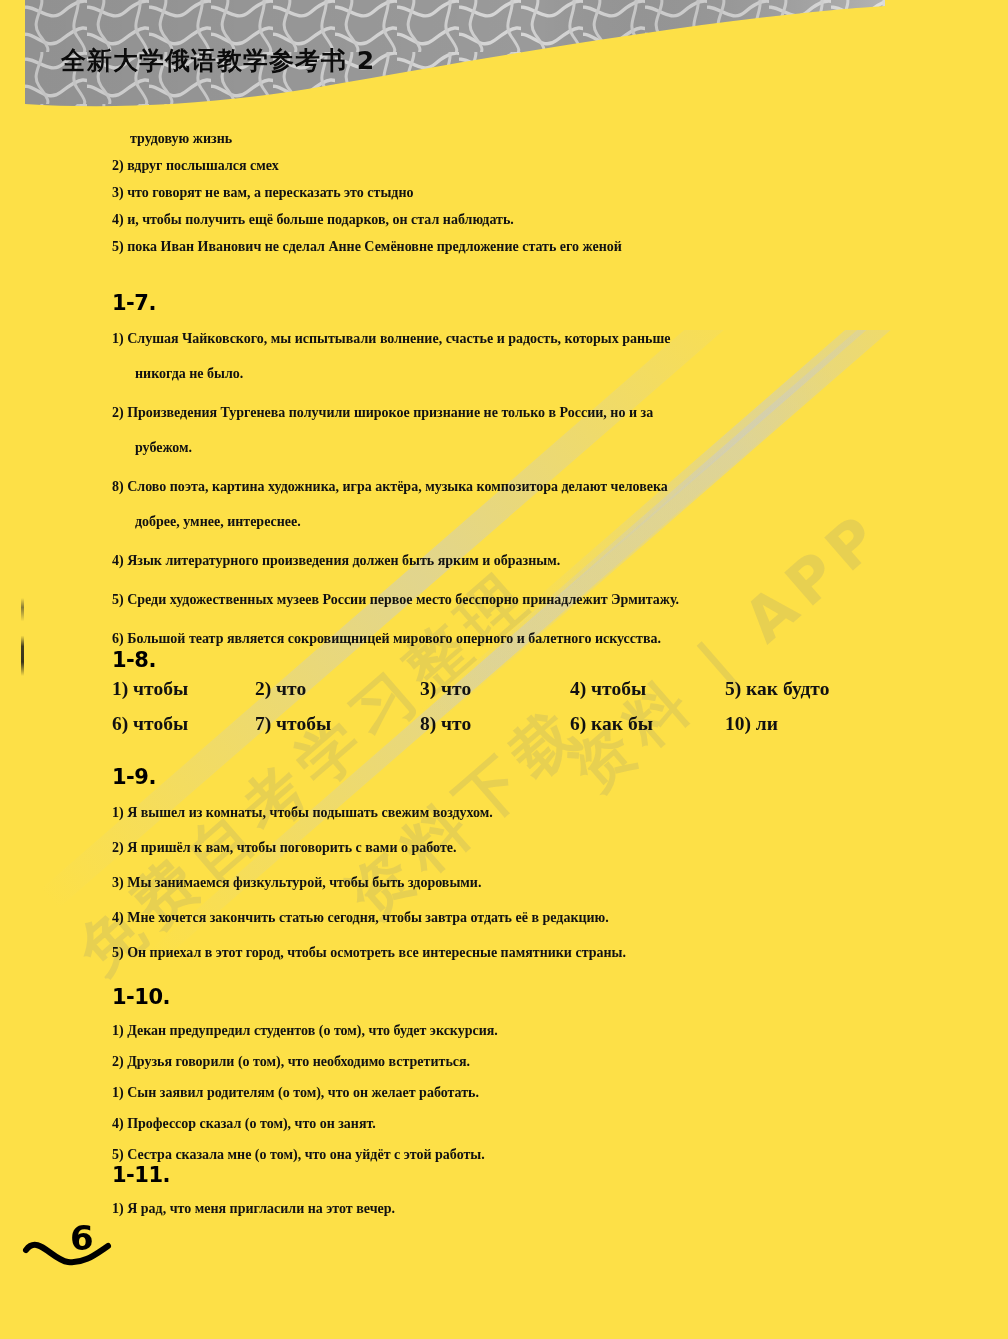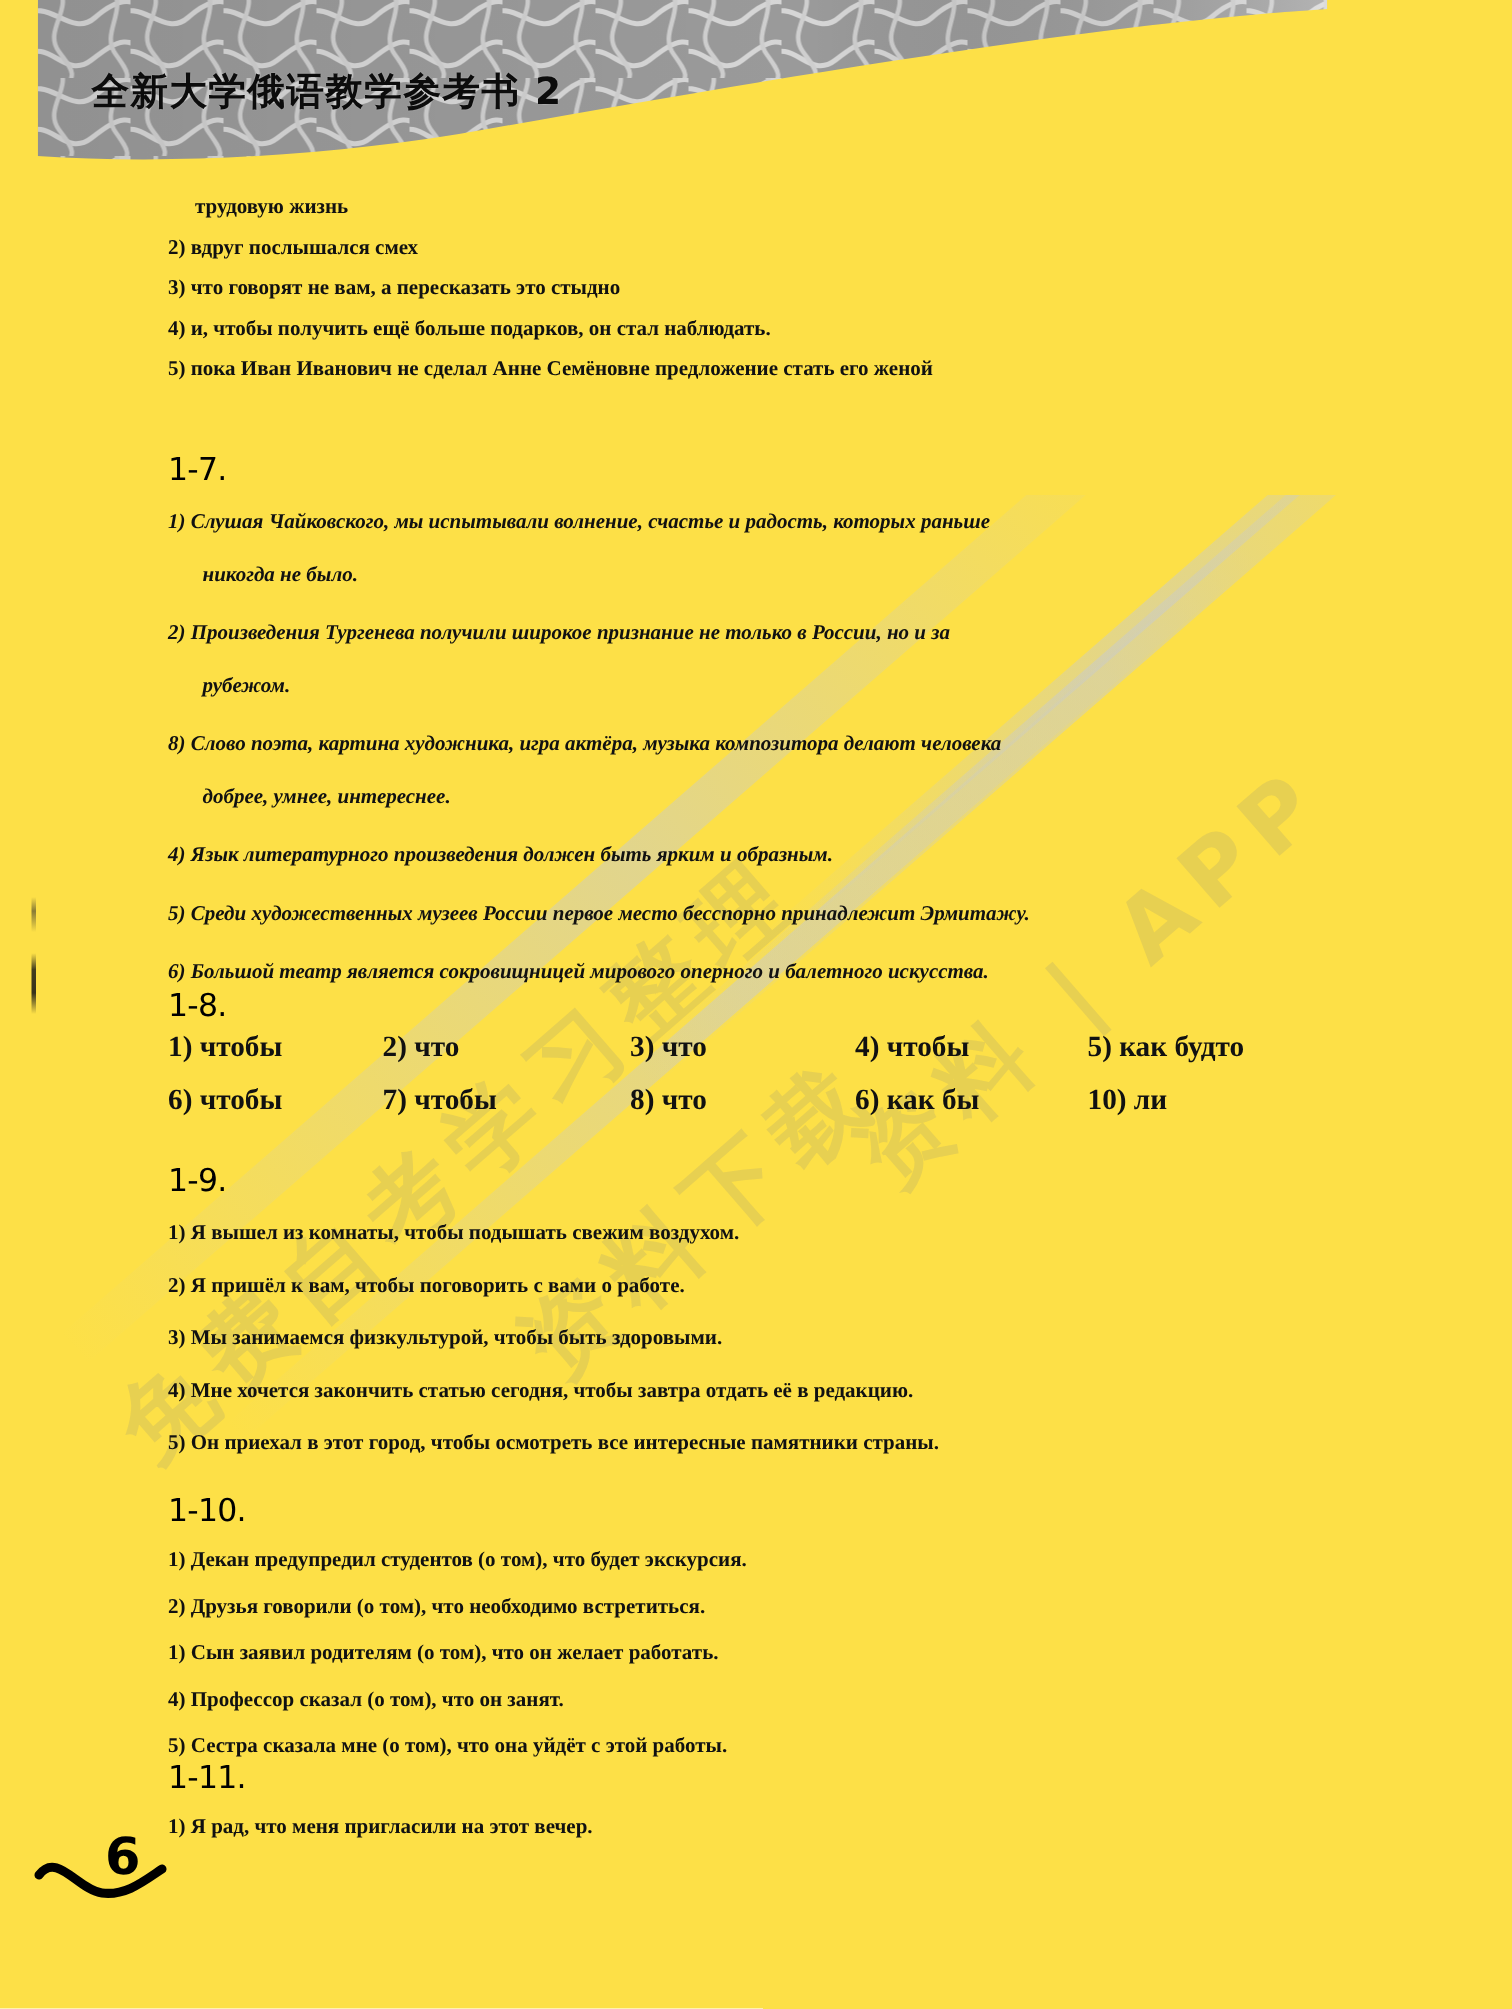--- a/index.html
+++ b/index.html
@@ -119,40 +119,40 @@
     left: 0;
     top: 0;
     width: 1008px;
   }
   .block {
     position: absolute;
     left: 112px;
   }
   .sec-head {
     font-family: "DejaVu Sans", sans-serif;
-    font-weight: normal;
+    font-weight: bold;
     font-size: 21px;
     letter-spacing: -0.5px;
     color: #000;
-    margin: 13px 0 6px 0;
+    margin: 3px 0 6px 0;
   }
   .line {
     font-family: "Liberation Serif", "DejaVu Serif", serif;
     font-size: 14px;
     color: #111;
     white-space: nowrap;
     font-weight: 600;
   }
 
   
   .tight .line { line-height: 27px; }
   .tight .cont { padding-left: 18px; }
 
   
-  .loose .item { margin-bottom: 4px; font-style: italic; }
+  .loose .item { margin-bottom: 4px; }
   .loose .line { line-height: 35px; }
   .loose .cont { padding-left: 23px; }
 
   .medium .line { line-height: 31px; }
 
   
   .grid {
     position: relative;
     width: 790px;
   }

